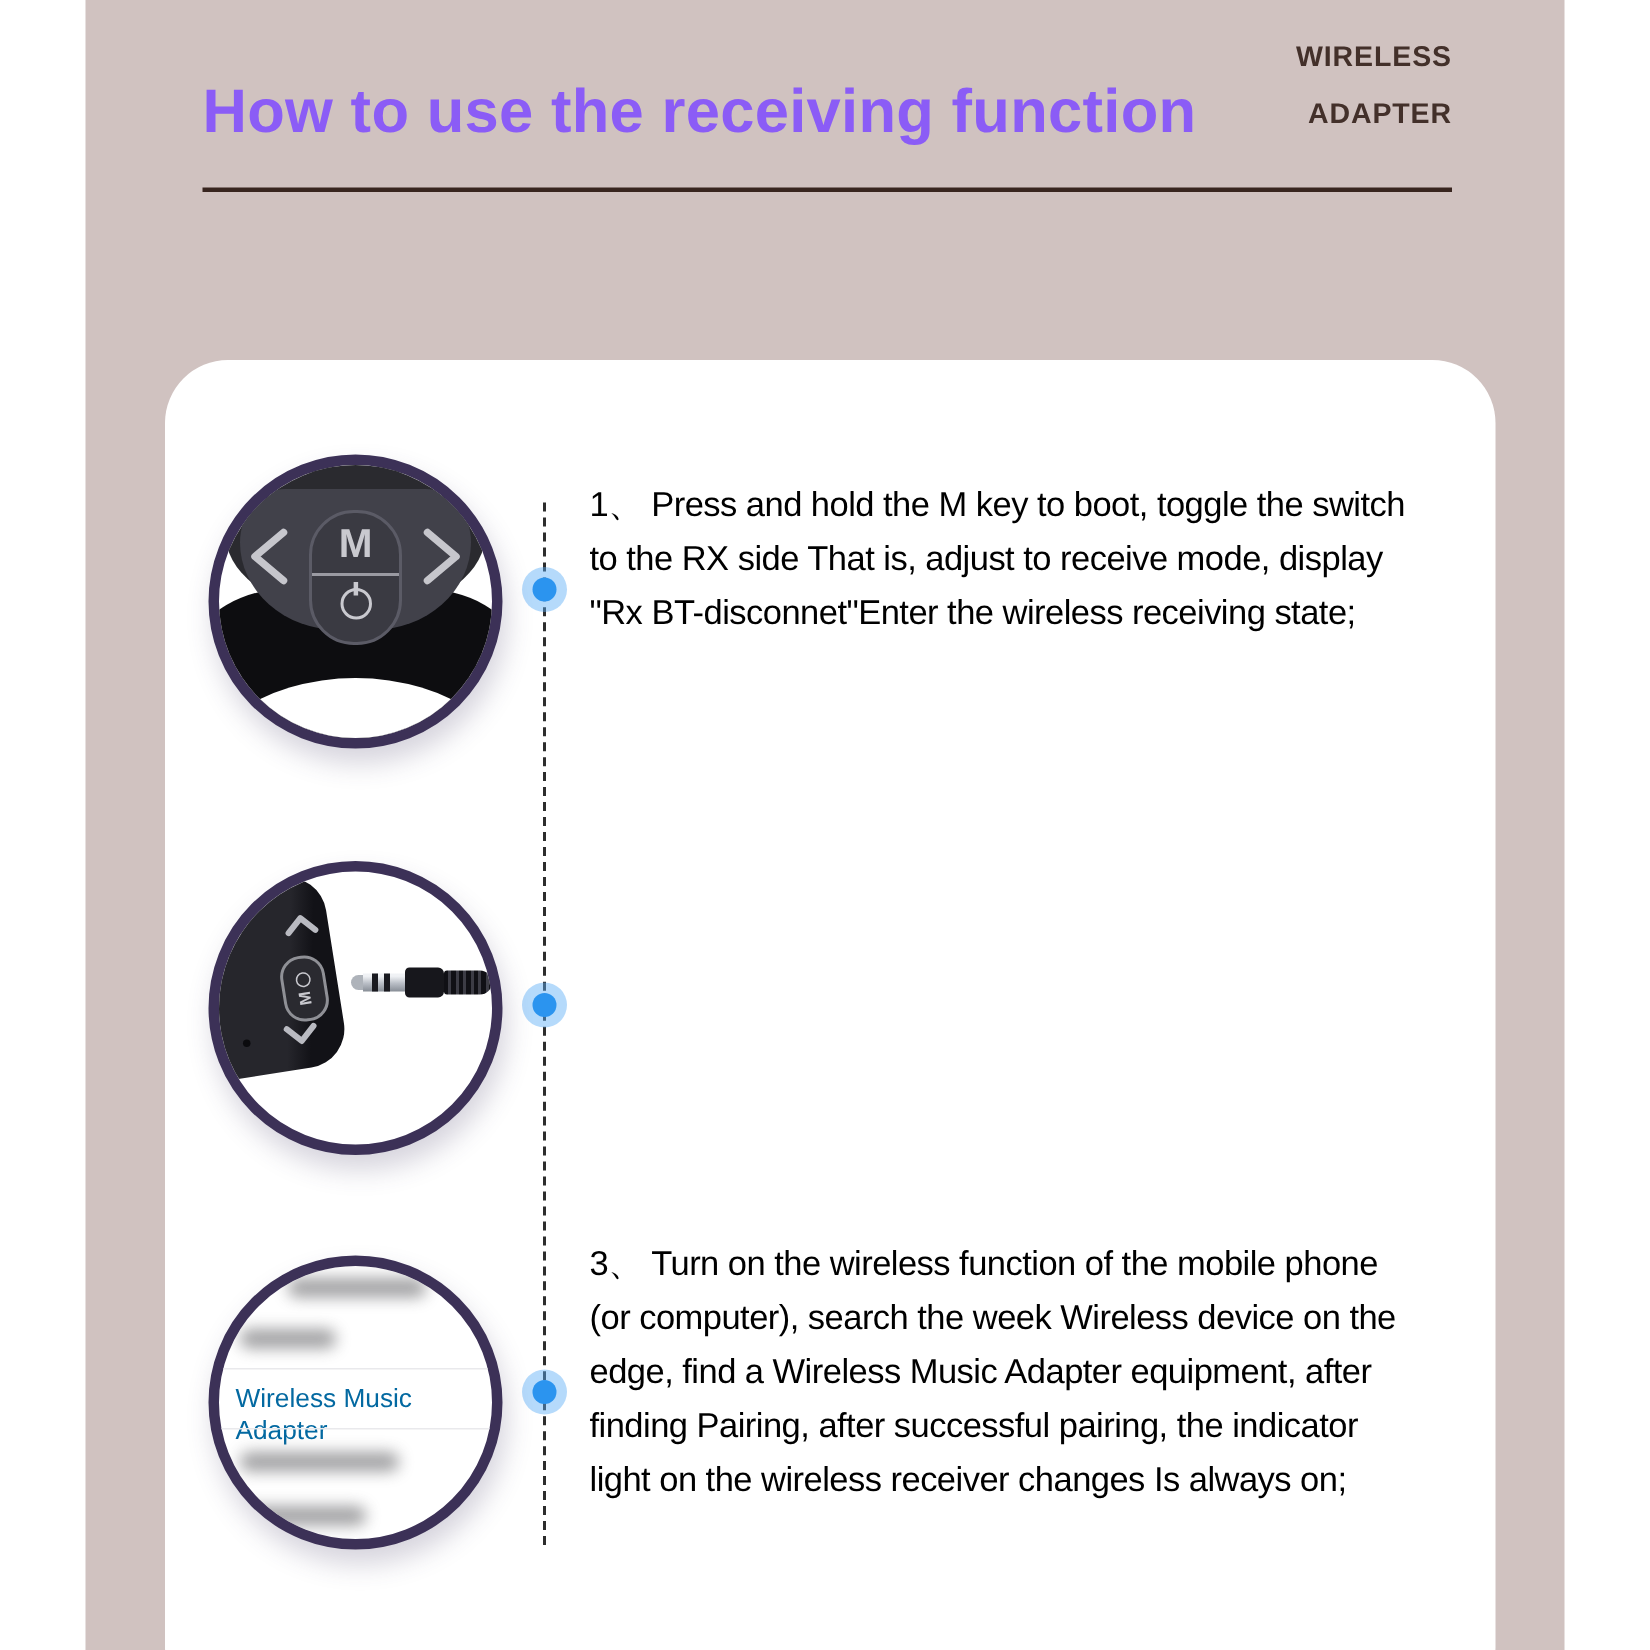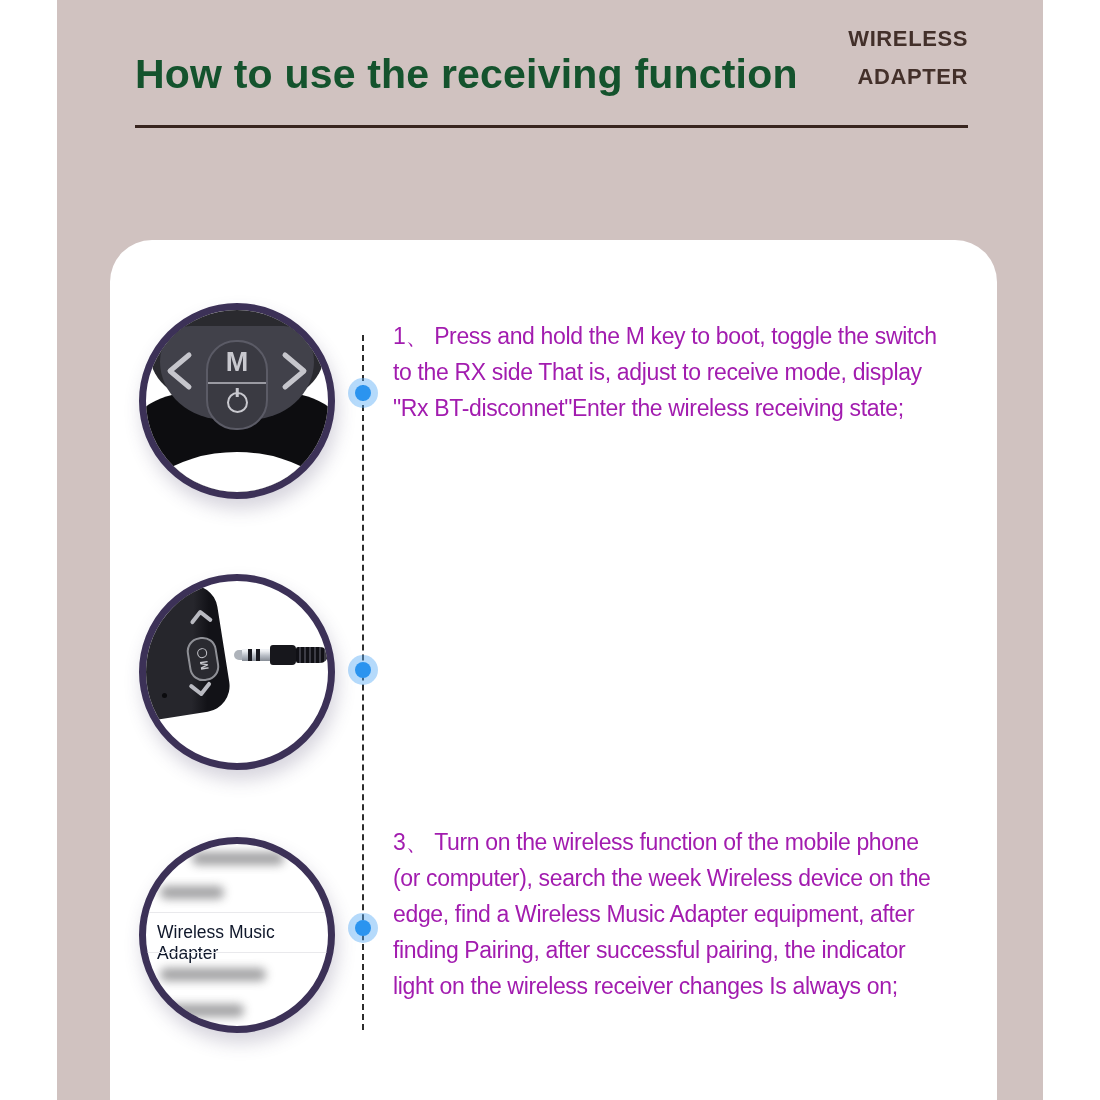--- a/index.html
+++ b/index.html
@@ -8,25 +8,25 @@
     background:#ffffff;
     font-family:"Liberation Sans","DejaVu Sans",sans-serif;
   }
   
   .bg-tan { position:absolute; left:57px; top:0; width:986px; height:1100px; background:#d0c2c0; }
 
   
   .title {
     position:absolute; left:135px; top:48px;
     font-size:41px; line-height:52px; font-weight:600;
-    color:#14532d; letter-spacing:0.2px;
+    color:#8b5cf6; letter-spacing:0.2px;
   }
   .brand {
     position:absolute; right:132px; top:20px; text-align:right;
-    font-size:22px; line-height:38px; font-weight:700;
+    font-size:19px; line-height:38px; font-weight:700;
     color:#43302a; letter-spacing:0.6px;
   }
   .rule { position:absolute; left:135px; top:125px; width:833px; height:3px; background:#38251f; }
 
   
   .card {
     position:absolute; left:110px; top:240px; width:887px; height:900px;
     background:#ffffff; border-radius:42px;
   }
 
@@ -38,21 +38,21 @@
     border-radius:50%; background:#2b94ef;
   }
   .dot1 { left:348px; top:378px; }
   .dot2 { left:348px; top:655px; }
   .dot3 { left:348px; top:913px; }
 
   
   .step-text {
     position:absolute; left:393px;
     font-size:23px; line-height:36px; letter-spacing:-0.35px;
-    color:#a21caf; white-space:pre-line;
+    color:#000000; white-space:pre-line;
   }
   .t1 { top:318px; }
   .t2 { top:614px; }
   .t3 { top:824px; }
 
   
   .circle {
     position:absolute; left:139px; width:182px; height:182px;
     border:7px solid #3c3157; border-radius:50%; background:#ffffff;
     overflow:hidden; box-shadow:3px 10px 18px rgba(70,60,100,0.22);
@@ -114,21 +114,21 @@
                  border-radius:2px 8px 8px 2px; }
 
   
   .blur-row { position:absolute; height:13px; background:#6f6f72; filter:blur(5px); opacity:0.65; border-radius:6px; }
   .b1 { left:46px; top:8px;   width:92px; }
   .b2 { left:14px; top:42px;  width:64px; }
   .b3 { left:14px; top:124px; width:106px; }
   .b4 { left:14px; top:160px; width:84px; }
   .list-div { position:absolute; left:0; right:0; height:1px; background:#e9e9ec; }
   .ld1 { top:68px; } .ld2 { top:108px; }
-  .bt-name { position:absolute; left:11px; top:78px; font-size:17.5px; font-weight:500; color:#0f172a; letter-spacing:0; }
+  .bt-name { position:absolute; left:11px; top:78px; font-size:17.5px; font-weight:500; color:#0369a1; letter-spacing:0; }
 </style>
 </head>
 <body>
 
 <div class="stage">
   <div class="bg-tan"></div>
 
   <div class="title">How to use the receiving function</div>
   <div class="brand">
     <div>WIRELESS</div>

